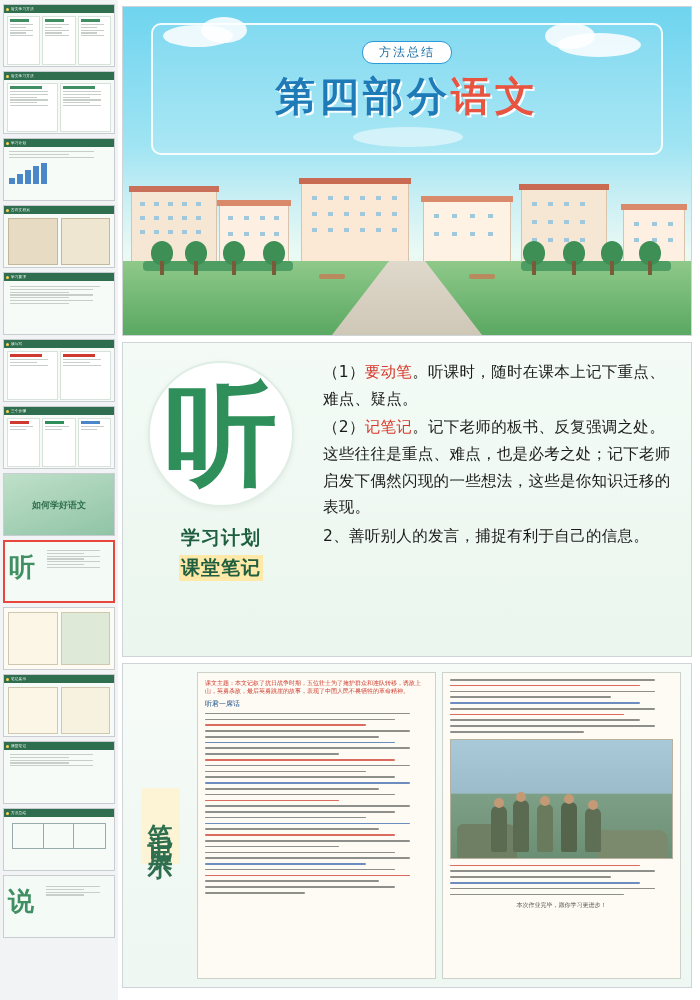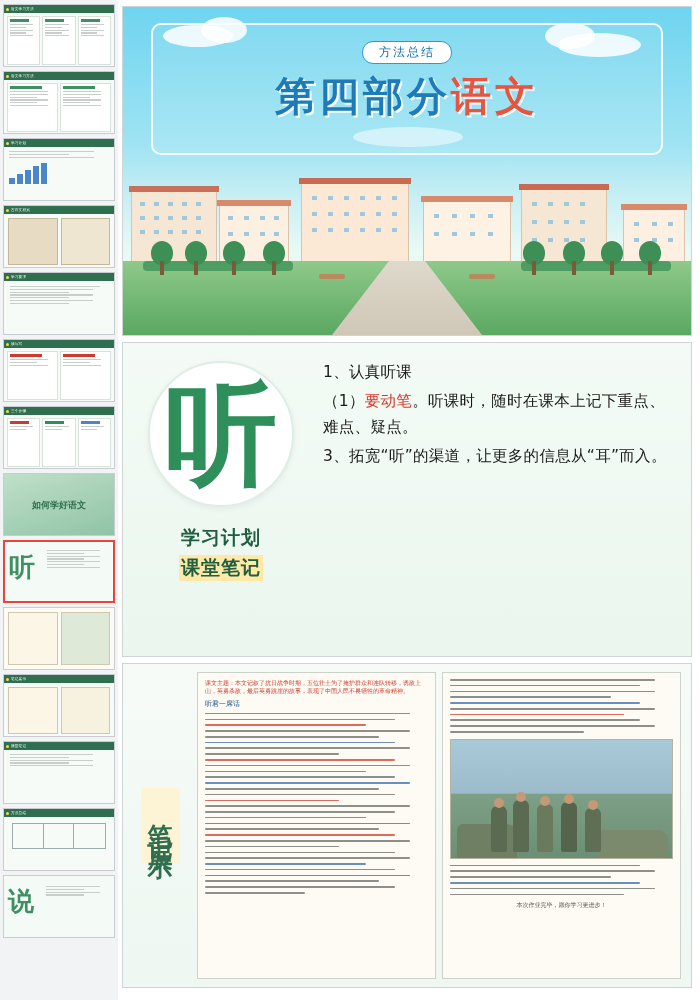--- a/index.html
+++ b/index.html
@@ -646,25 +646,27 @@
     <div class="slide" id="slide-listen">
       <div class="listen-left">
         <div class="big-circle">
           <div class="big-char">听</div>
         </div>
         <div class="sub-1">学习计划</div>
         <div class="sub-2">课堂笔记</div>
       </div>
 
       <div class="listen-right">
-        <p>1、认真听课</p>
         <p>
           <span>（1）</span><span class="hl-red">要动笔</span><span>。听课时，随时在课本上记下重点、难点、疑点。</span>
         </p>
-        <p>3、拓宽“听”的渠道，让更多的信息从“耳”而入。</p>
+        <p>
+          <span>（2）</span><span class="hl-red">记笔记</span><span>。记下老师的板书、反复强调之处。这些往往是重点、难点，也是必考之处；记下老师启发下偶然闪现的一些想法，这些是你知识迁移的表现。</span>
+        </p>
+        <p>2、善听别人的发言，捕捉有利于自己的信息。</p>
       </div>
     </div>
 
     <div class="slide" id="slide-notes">
       <div class="notes-label">
         <div class="vtxt">笔记展示</div>
       </div>
 
       <div class="note-page">
         <div class="note-title">课文主题：本文记叙了抗日战争时期，五位壮士为了掩护群众和连队转移，诱敌上山，英勇杀敌，最后英勇跳崖的故事，表现了中国人民不畏牺牲的革命精神。</div>

